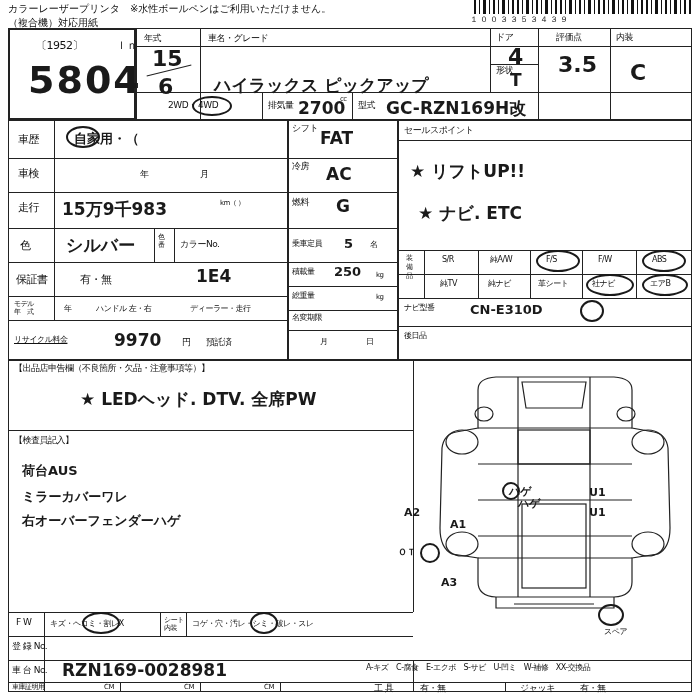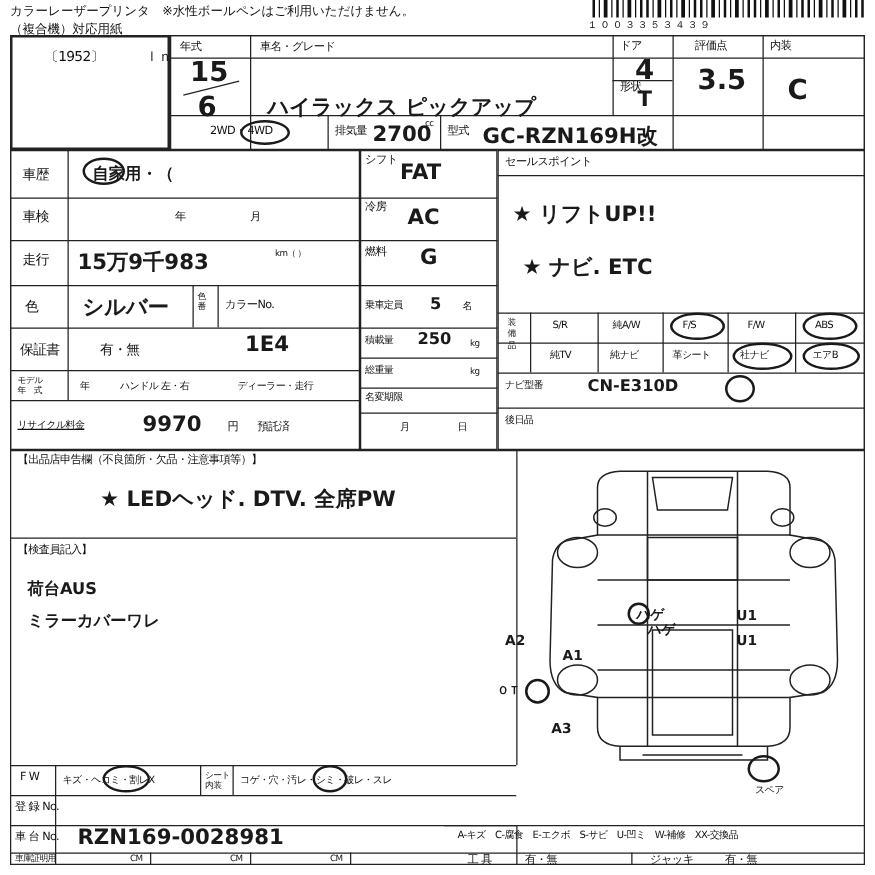--- a/index.html
+++ b/index.html
@@ -129,20 +129,21 @@
       </g>
     </svg>
     <div class="abs" style="left:0px; top:14px; font-size:8px; letter-spacing:2px;">１００３３５３４３９</div>
   </div>
 
   <div class="bx" style="left:8px; top:28px; width:684px; height:664px;"></div>
 
   <div class="bx" style="left:8px; top:28px; width:128px; height:92px; border-width:2px;"></div>
   <div class="lbl" style="left:36px; top:40px; font-size:11px;">〔1952〕</div>
   <div class="lbl" style="left:104px; top:40px; font-size:11px;margin-left:12px;">ｌｎ</div>
+  <div class="hw" style="left:28px; top:58px; font-size:38px; letter-spacing:2px;">5804</div>
 
   <div class="bx" style="left:136px; top:28px; width:556px; height:92px;"></div>
 
   <div class="vline" style="left:200px; top:28px; height:92px;"></div>
   <div class="vline" style="left:490px; top:28px; height:64px;"></div>
   <div class="vline" style="left:538px; top:28px; height:92px;"></div>
   <div class="vline" style="left:610px; top:28px; height:92px;"></div>
 
   <div class="hline" style="left:136px; top:46px; width:402px;"></div>
   <div class="hline" style="left:136px; top:92px; width:556px;"></div>
@@ -292,20 +293,21 @@
   <div class="lbl sm" style="left:404px; top:332px;">後日品</div>
 
   <div class="hline" style="left:8px; top:360px; width:684px;"></div>
   <div class="lbl" style="left:14px; top:364px;">【出品店申告欄（不良箇所・欠品・注意事項等）】</div>
   <div class="hw mid" style="left:80px; top:388px;">★ LEDヘッド. DTV. 全席PW</div>
   <div class="hline" style="left:8px; top:430px; width:405px;"></div>
 
   <div class="lbl" style="left:14px; top:436px;text-align:right;">【検査員記入】</div>
   <div class="hw s" style="left:22px; top:462px;">荷台AUS</div>
   <div class="hw s" style="left:22px; top:488px;">ミラーカバーワレ</div>
+  <div class="hw s" style="left:22px; top:512px;">右オーバーフェンダーハゲ</div>
 
   <div class="vline" style="left:413px; top:360px; height:252px;"></div>
   <svg class="car" style="left:418px; top:368px;" width="272" height="245" viewBox="0 0 272 245">
     <g fill="none" stroke="#222" stroke-width="1.2">
 
       <path d="M60 22 Q60 10 78 9 L196 9 Q214 10 214 22 L214 60 L236 64 Q248 66 250 80 L252 160 Q252 180 240 186 L214 190 L214 214 Q214 228 196 229 L78 229 Q60 228 60 214 L60 190 L34 186 Q22 180 22 160 L24 80 Q26 66 38 64 L60 60 Z"></path>
 
       <path d="M60 60 L214 60"></path>
       <path d="M60 96 L214 96"></path>
       <path d="M60 132 L214 132"></path>

